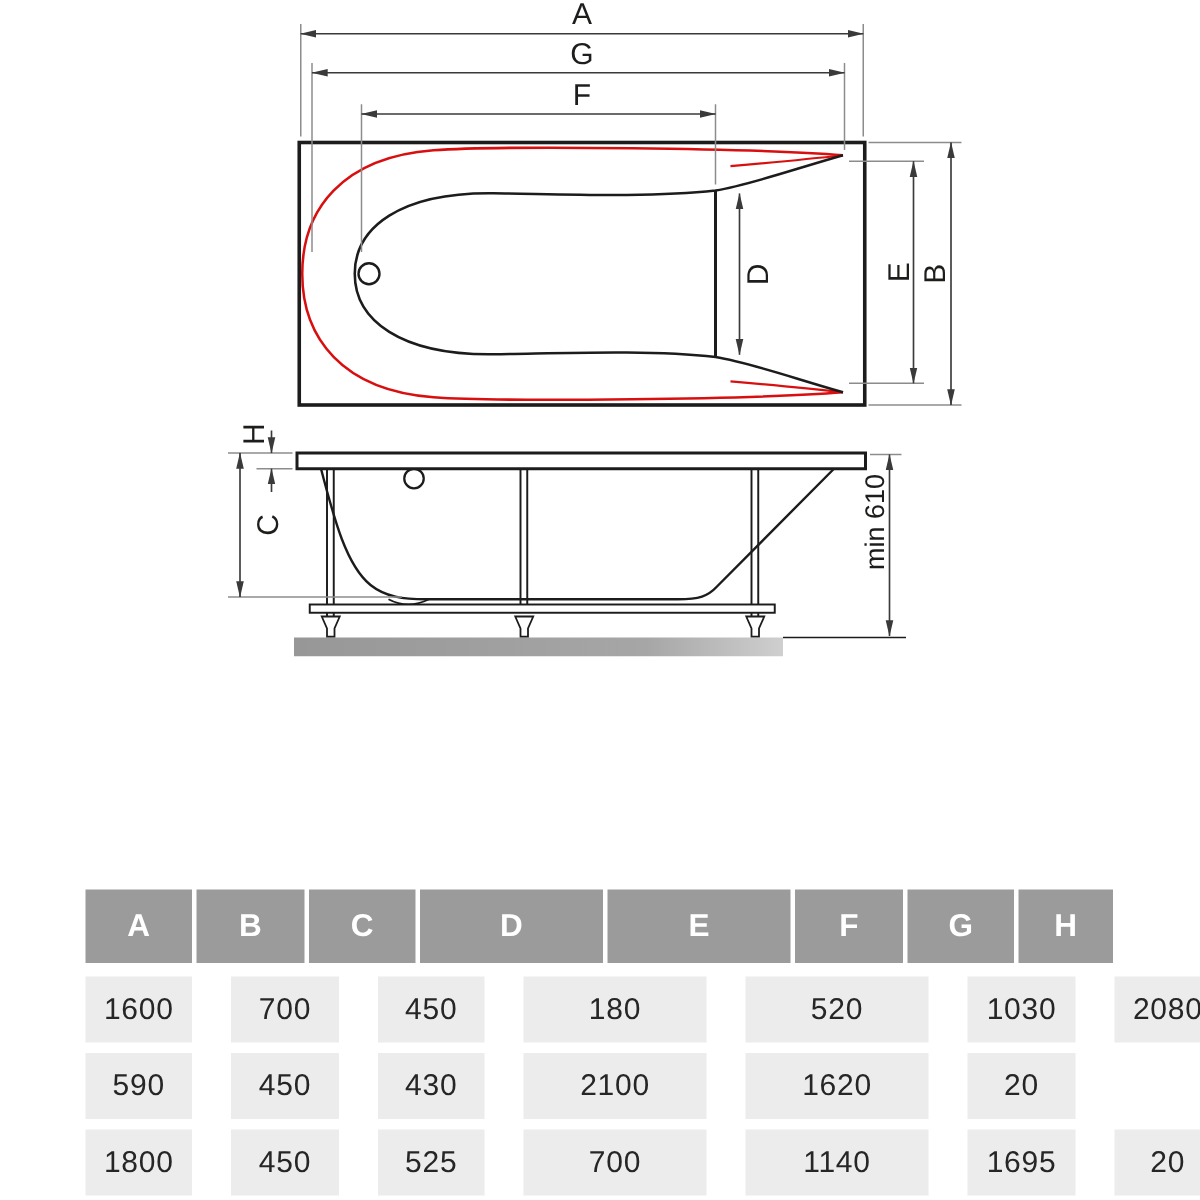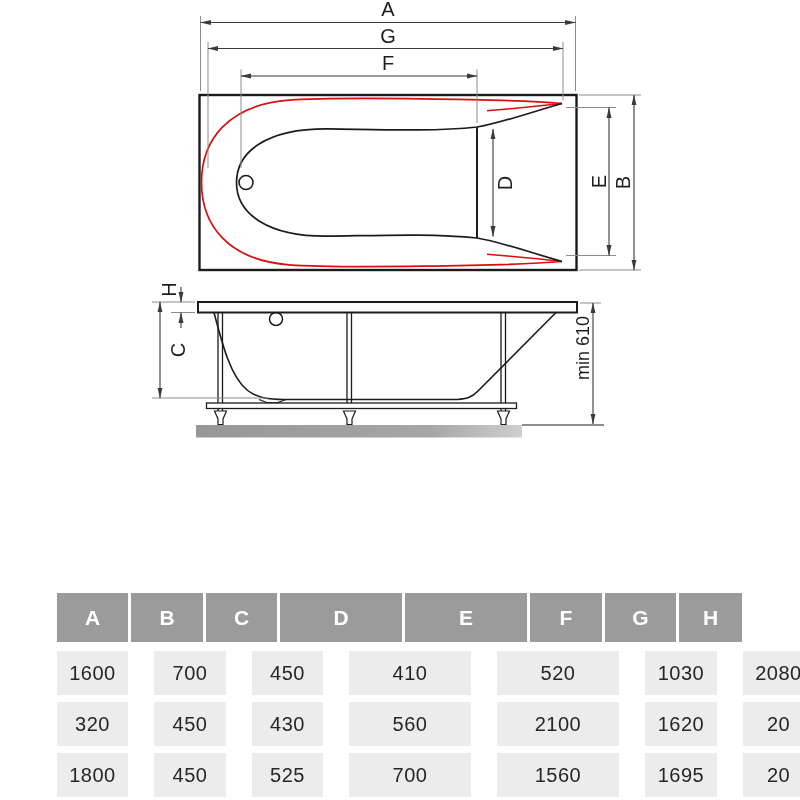--- a/index.html
+++ b/index.html
@@ -136,39 +136,38 @@
       <div class="th">D</div>
       <div class="th">E</div>
       <div class="th">F</div>
       <div class="th">G</div>
       <div class="th">H</div>
     </div>
     <div class="trow">
       <div class="td">1600</div>
       <div class="td">700</div>
       <div class="td">450</div>
-      <div class="td">410</div>
+      <div class="td">180</div>
       <div class="td">520</div>
       <div class="td">1030</div>
       <div class="td">2080</div>
       <div class="td">20</div>
     </div>
     <div class="trow">
-      <div class="td">320</div>
+      <div class="td">590</div>
       <div class="td">450</div>
       <div class="td">430</div>
-      <div class="td">560</div>
       <div class="td">2100</div>
       <div class="td">1620</div>
       <div class="td">20</div>
     </div>
     <div class="trow">
       <div class="td">1800</div>
       <div class="td">450</div>
       <div class="td">525</div>
       <div class="td">700</div>
-      <div class="td">1560</div>
+      <div class="td">1140</div>
       <div class="td">1695</div>
       <div class="td">20</div>
     </div>
   </div>
 
 </div>
 
 </body></html>

